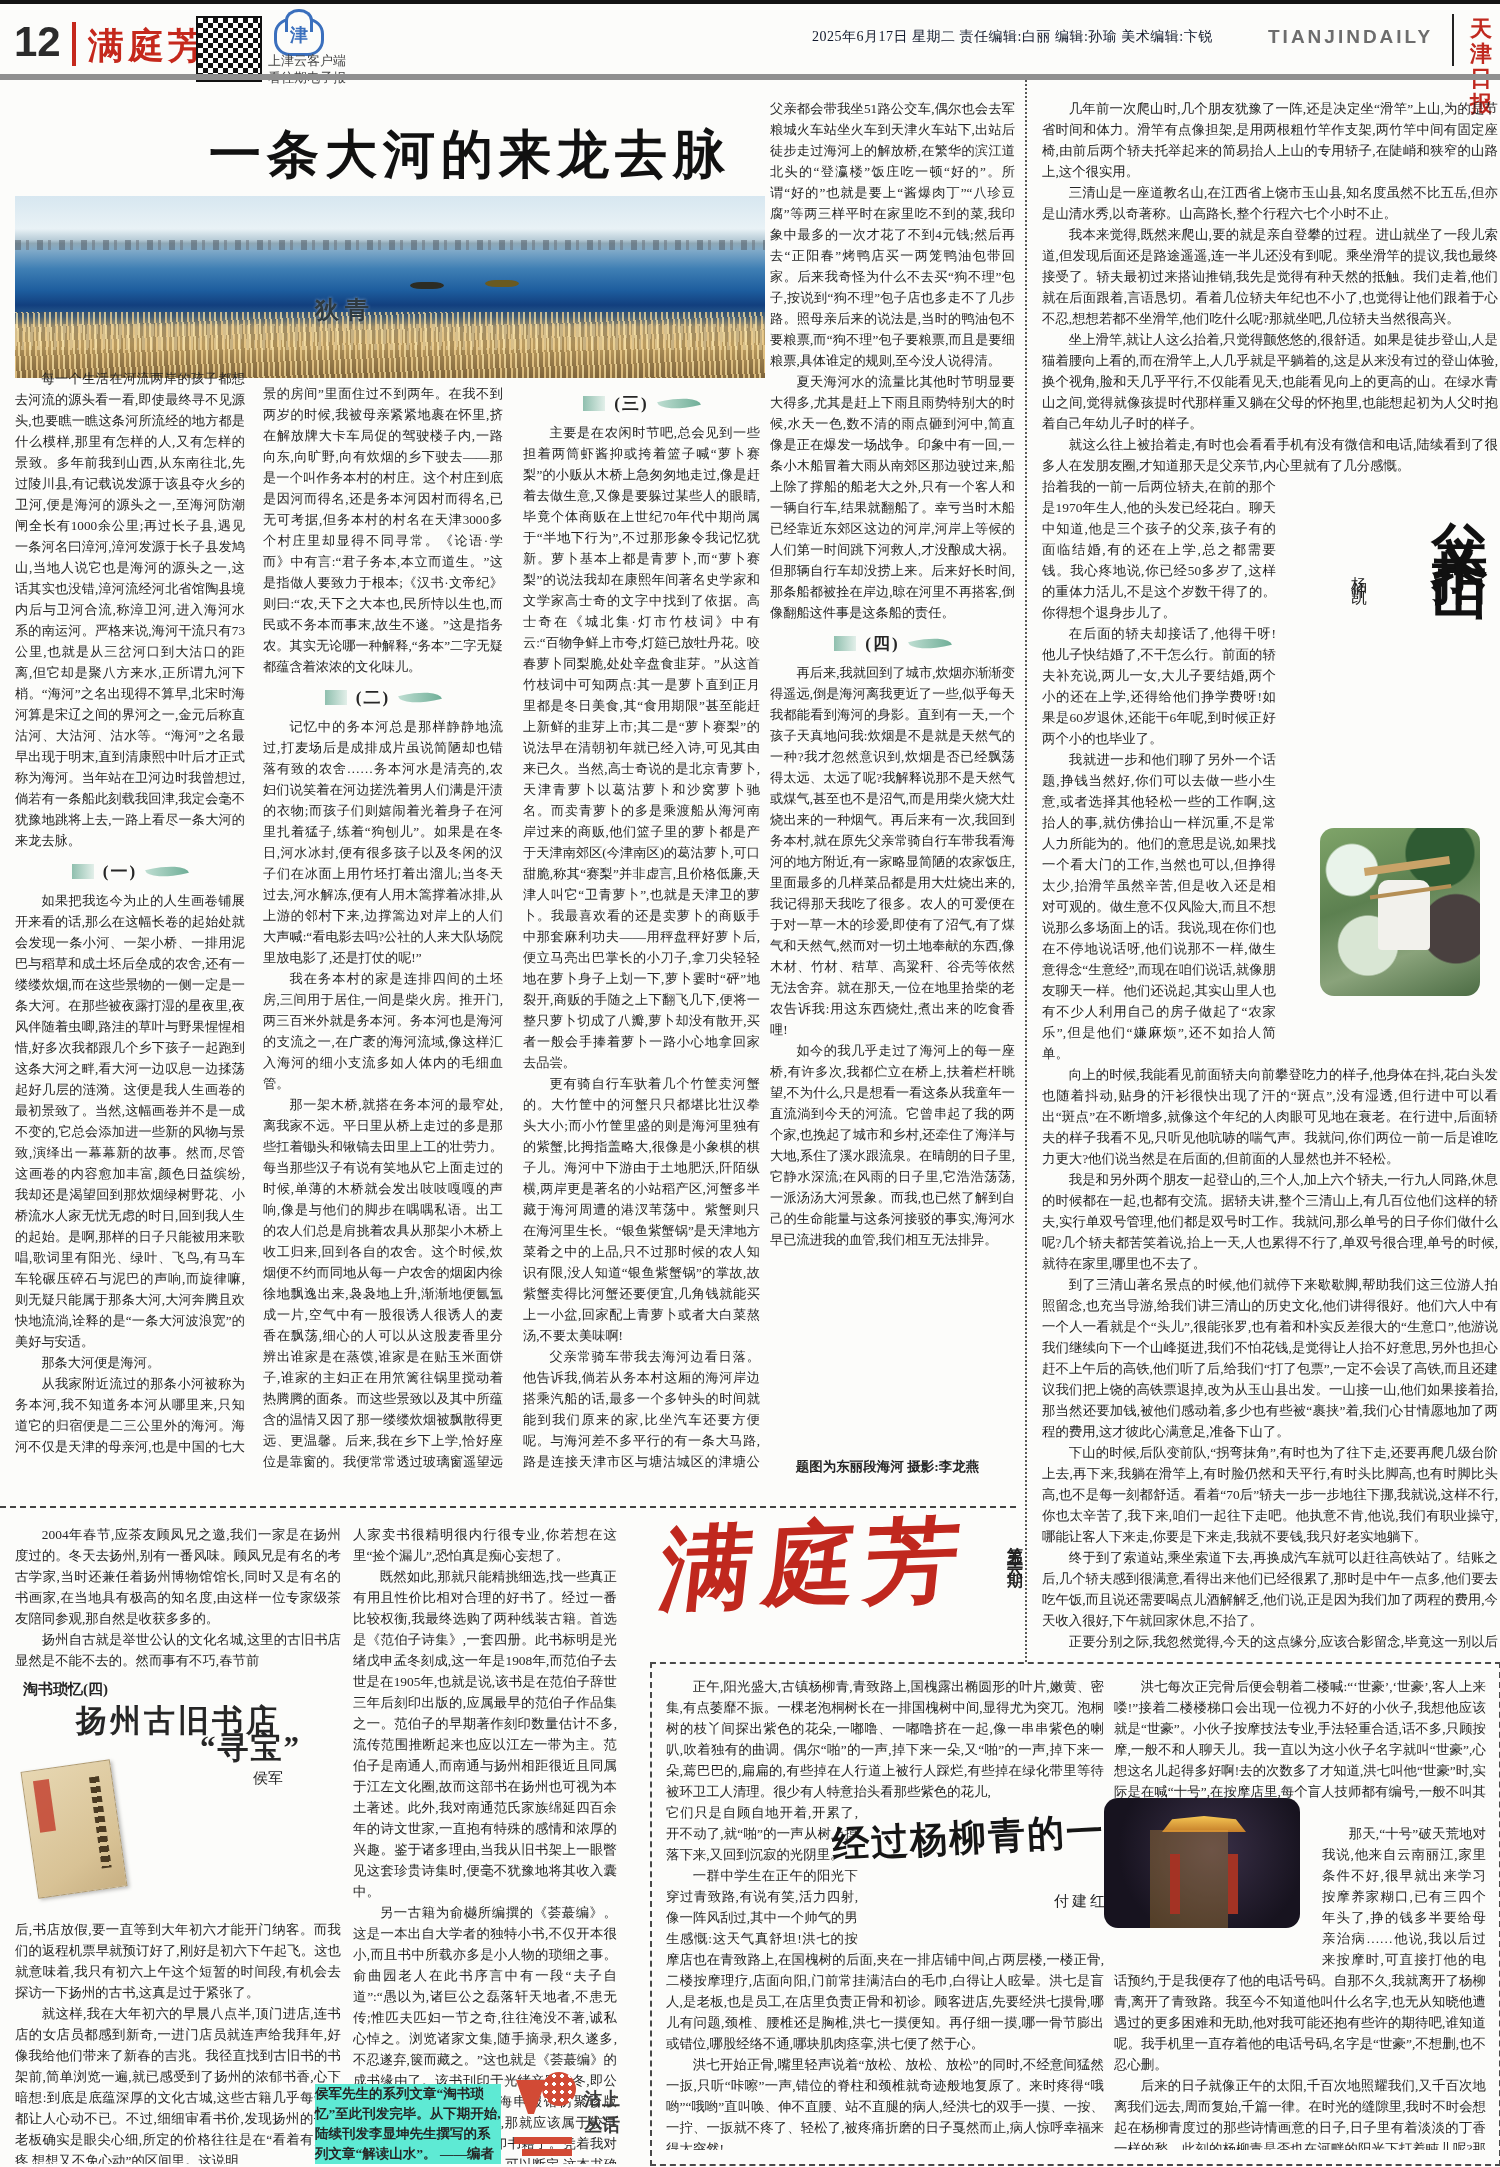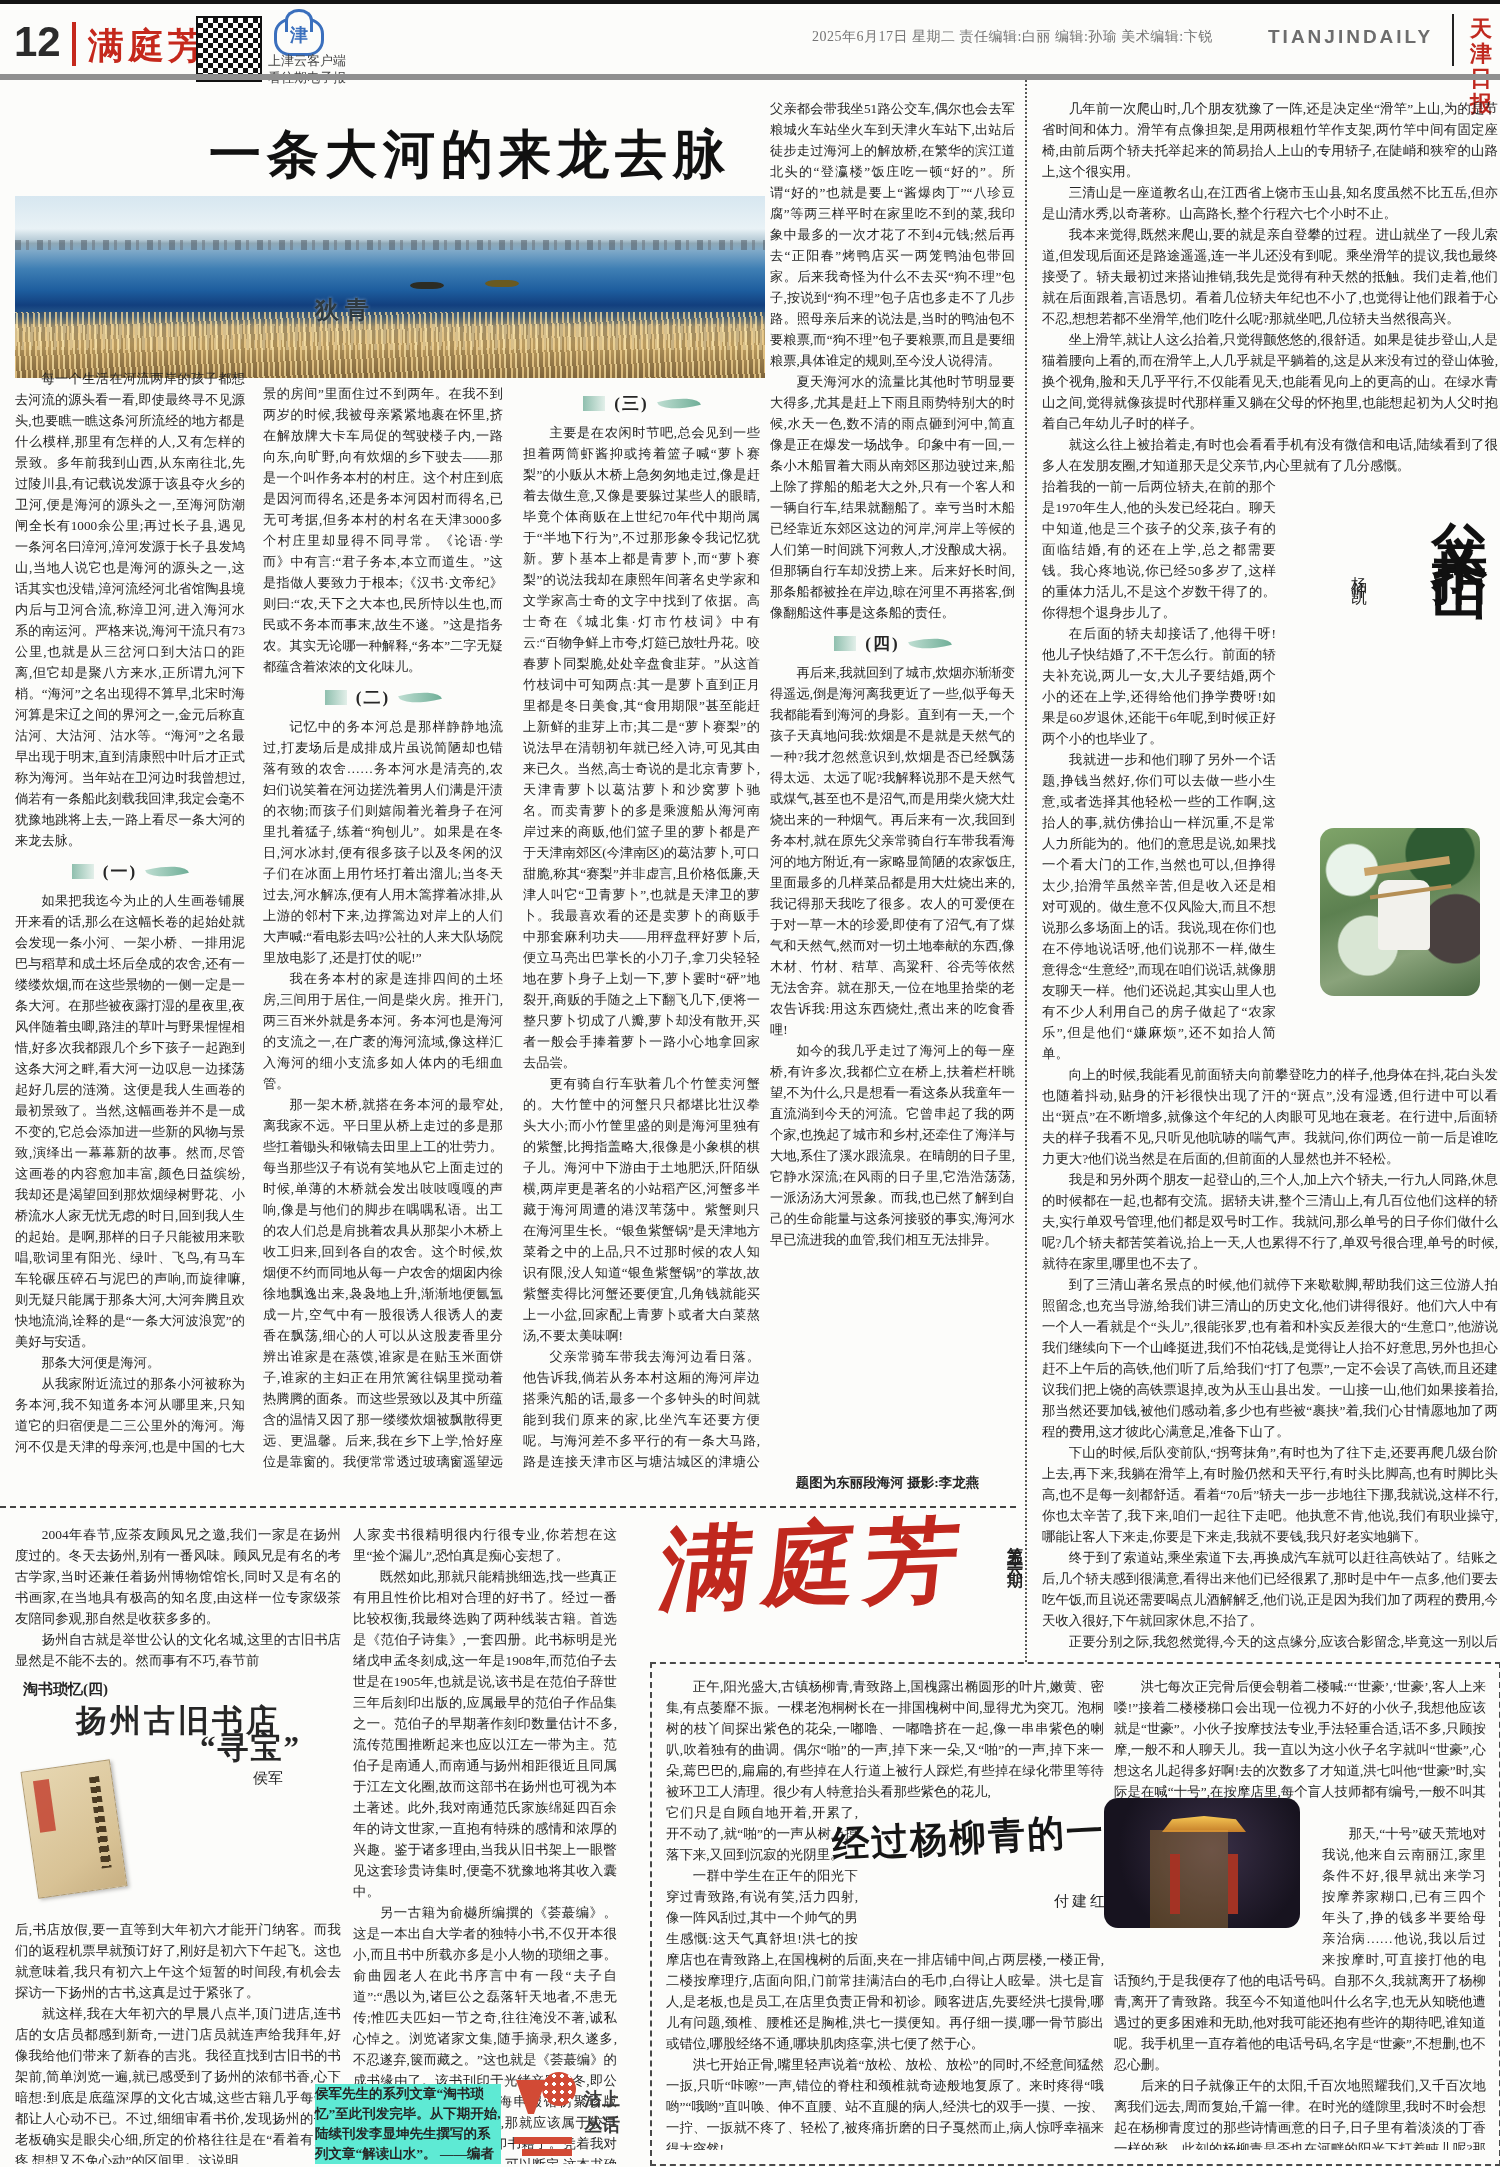--- a/index.html
+++ b/index.html
@@ -15,21 +15,21 @@
   .grayrule{left:0;top:74px;width:1500px;height:6px;background:#8f8f8f;}
   .pageno{left:14px;top:18px;font-size:42px;font-weight:bold;color:#2b2b2b;font-family:"Liberation Sans",sans-serif;}
   .redbar{left:72px;top:22px;width:4px;height:44px;background:#c5281c;}
   .secname{left:88px;top:22px;font-size:36px;font-weight:900;color:#c5281c;letter-spacing:4px;}
   .qr{left:196px;top:16px;width:62px;height:62px;border:2px solid #111;
       background-image:repeating-conic-gradient(#111 0 25%,#fff 0 50%);background-size:10px 10px;}
   .cloud{left:274px;top:18px;width:44px;height:32px;border:3px solid #3a6fbd;border-radius:16px;position:absolute;}
   .cloud::before{content:"";position:absolute;left:8px;top:-12px;width:22px;height:20px;border:3px solid #3a6fbd;border-radius:50% 50% 0 0;background:#fcfcfa;border-bottom:none;}
   .cloudchar{position:absolute;left:13px;top:2px;font-size:18px;color:#3a6fbd;font-weight:bold;}
   .qrcap{left:268px;top:52px;font-size:13px;color:#444;line-height:17px;}
-  .dateline{left:812px;top:28px;font-size:14px;color:#737373;letter-spacing:.5px;}
+  .dateline{left:812px;top:28px;font-size:14px;color:#0f172a;letter-spacing:.5px;}
   .brand-en{left:1268px;top:26px;font-size:19px;color:#6d6d6d;font-weight:bold;letter-spacing:3px;font-family:"Liberation Sans",sans-serif;}
   .brandbar{left:1452px;top:14px;width:2px;height:52px;background:#222;}
   .brand-cn{left:1462px;top:16px;width:38px;font-size:22px;line-height:25px;font-weight:900;color:#c0281e;text-align:center;}
 
   
   .main-title{left:165px;top:120px;width:610px;text-align:center;font-size:52px;font-weight:900;letter-spacing:6px;color:#111;}
   .main-photo{left:15px;top:196px;width:750px;height:182px;overflow:hidden;
      background:
        linear-gradient(180deg,#d7e7f0 0%,#e9f2f6 18%,#b9cdd8 24%,#8fa8b6 26%,#7fa9c8 30%,#3f7fb4 40%,#1d5d9e 52%,#123f7e 60%,#2c5d8e 66%,#b8a77e 72%,#c9a96a 82%,#8a6f42 100%);}
   .skyline{position:absolute;left:0;top:44px;width:750px;height:10px;opacity:.55;
@@ -41,21 +41,21 @@
      background:repeating-linear-gradient(94deg,rgba(250,230,180,.95) 0 3px,transparent 3px 8px);}
   .boat{position:absolute;width:34px;height:7px;background:#2c2c24;border-radius:40%/60%;}
   .boat.b1{left:395px;top:86px;}
   .boat.b2{left:470px;top:84px;background:#6a5a20;}
   .photo-byline{position:absolute;left:300px;top:98px;font-size:24px;color:#2e3a40;font-weight:bold;letter-spacing:6px;text-shadow:0 0 3px rgba(255,255,255,.5);}
   .col{position:absolute;overflow:hidden;font-size:13.2px;line-height:21px;}
   .c1{left:15px;top:368px;width:230px;height:1092px;}
   .c2{left:263px;top:383px;width:240px;height:1092px;}
   .c3{left:523px;top:383px;width:237px;height:1092px;}
   .c4{left:770px;top:98px;width:245px;height:1356px;}
-  .main-caption{left:760px;top:1458px;width:255px;text-align:center;font-weight:bold;font-size:13.5px;margin-top:16px;}
+  .main-caption{left:760px;top:1458px;width:255px;text-align:center;font-weight:bold;font-size:13.5px;}
 
   
   .marker{display:flex;align-items:center;justify-content:center;gap:9px;margin:10px 0 8px 0;}
   .msq{width:22px;height:15px;background:linear-gradient(90deg,#8fbfae,#e2efe9);display:inline-block;}
   .marker b{font-size:17px;letter-spacing:2px;}
   .mleaf{width:42px;height:13px;display:inline-block;background:linear-gradient(100deg,#bfded2,#6fae97);
         border-radius:0 100% 0 100%;transform:rotate(-14deg);}
 
   
   .vdot{left:1025px;top:80px;width:0;height:1582px;border-left:2px dotted #555;}

